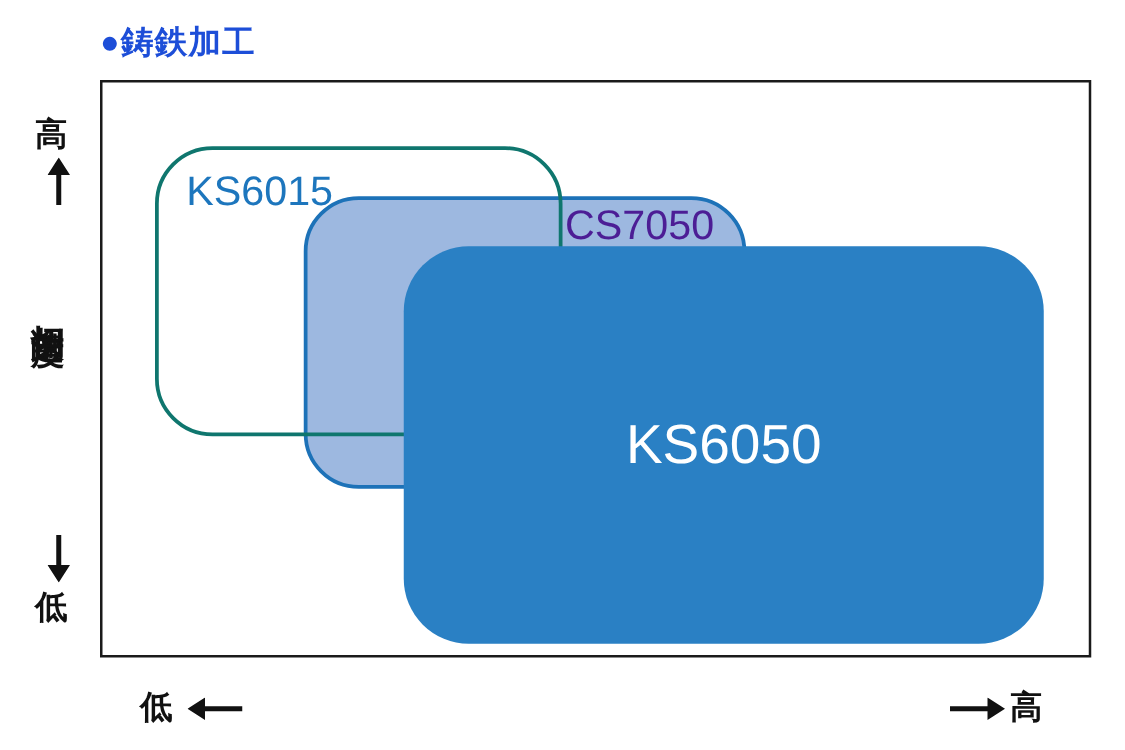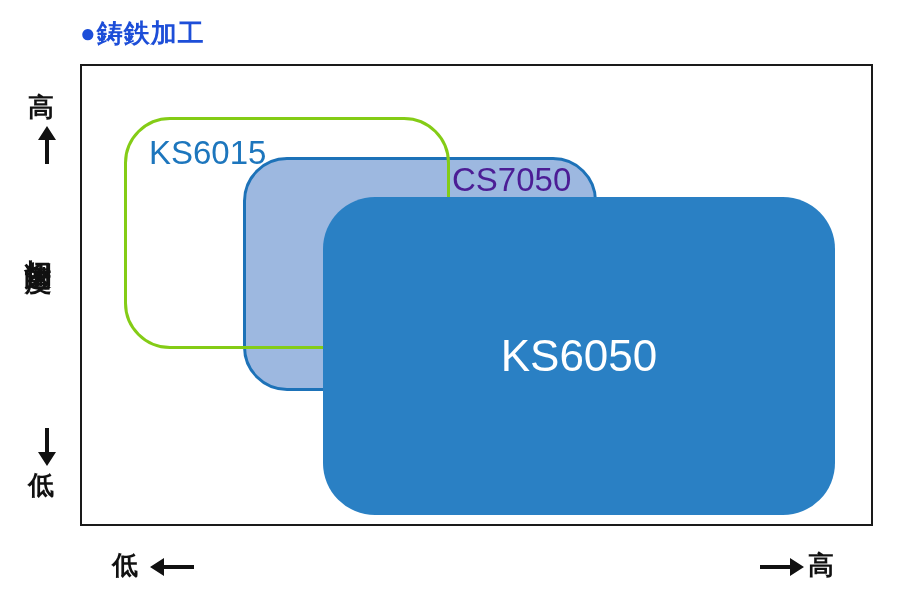--- a/index.html
+++ b/index.html
@@ -32,21 +32,21 @@
     border: 3px solid #1d72b8;
     border-radius: 44px;
   }
   .grade-cs7050 .grade-label {
     position: absolute; left: 206px; top: 1px;
     font-size: 33px; color: #4c1d95;
   }
   .grade-ks6015 {
     left: 42px; top: 51px; width: 326px; height: 232px;
     background: transparent;
-    border: 3px solid #84cc16;
+    border: 3px solid #0f766e;
     border-radius: 46px;
   }
   .grade-ks6015 .grade-label {
     position: absolute; left: 22px; top: 14px;
     font-size: 33px; color: #1d76bd;
   }
   .grade-ks6050 {
     left: 241px; top: 131px; width: 512px; height: 318px;
     background: #2a80c4;
     border-radius: 52px;

